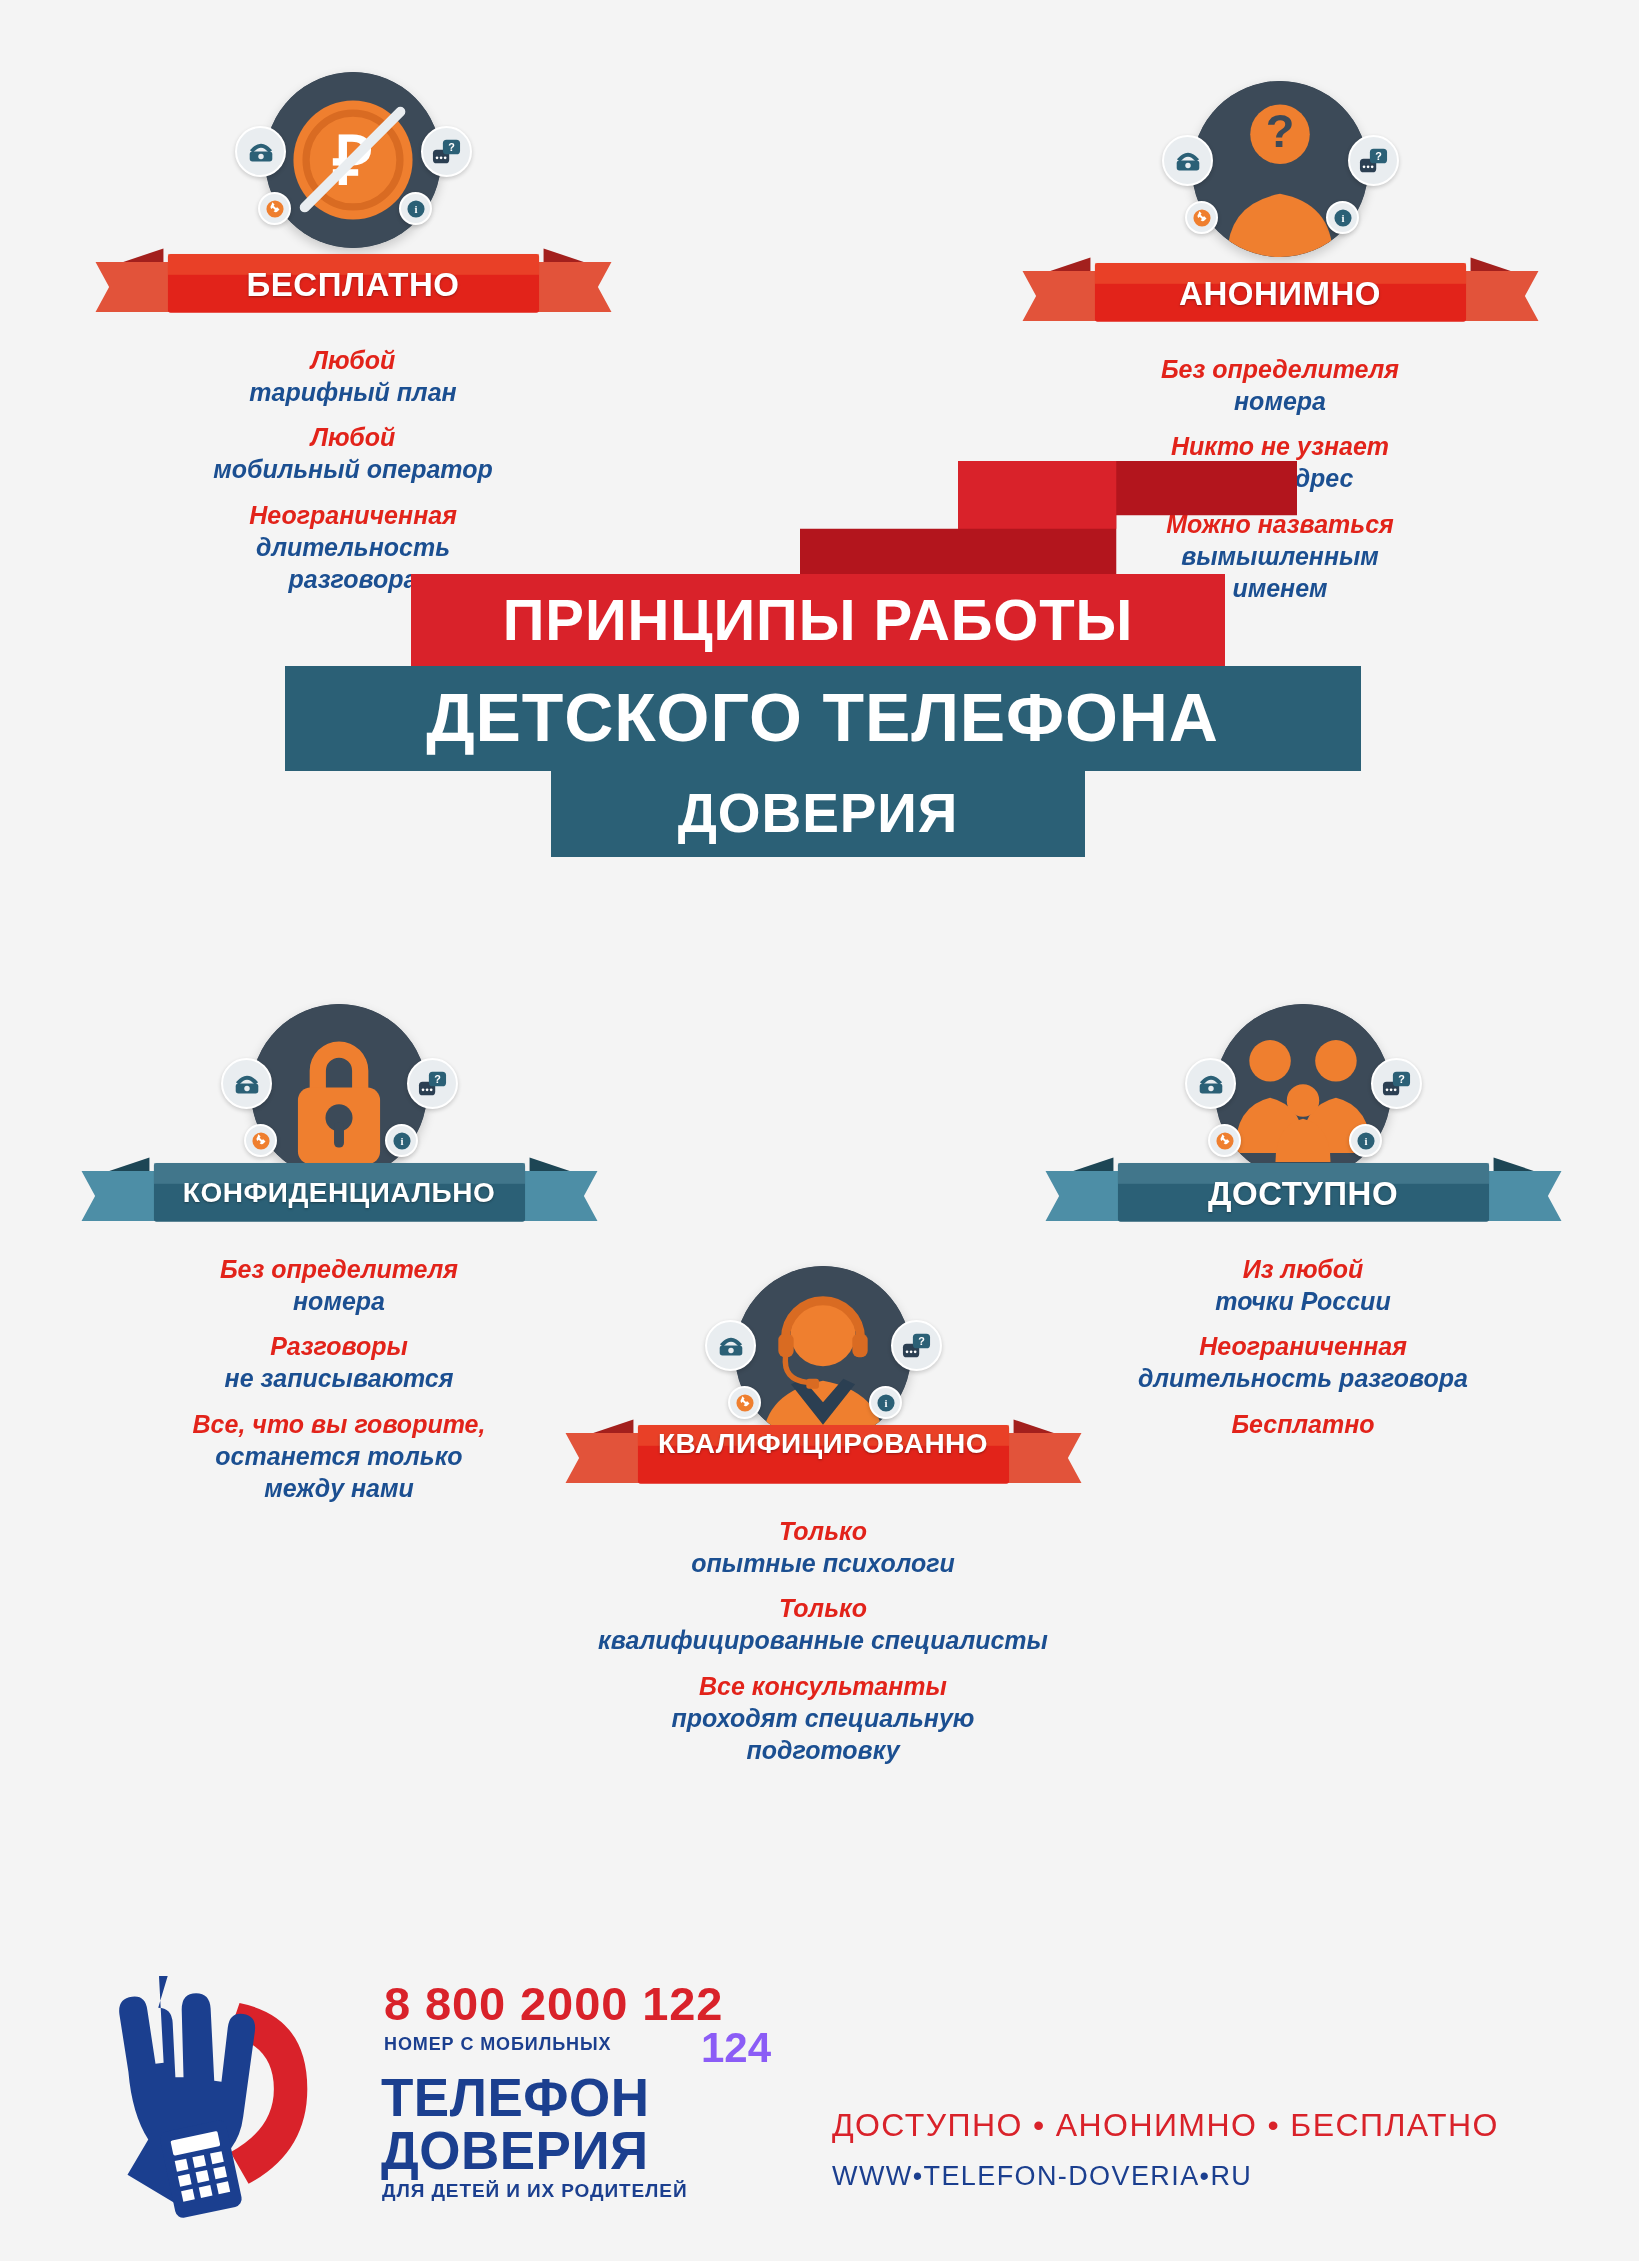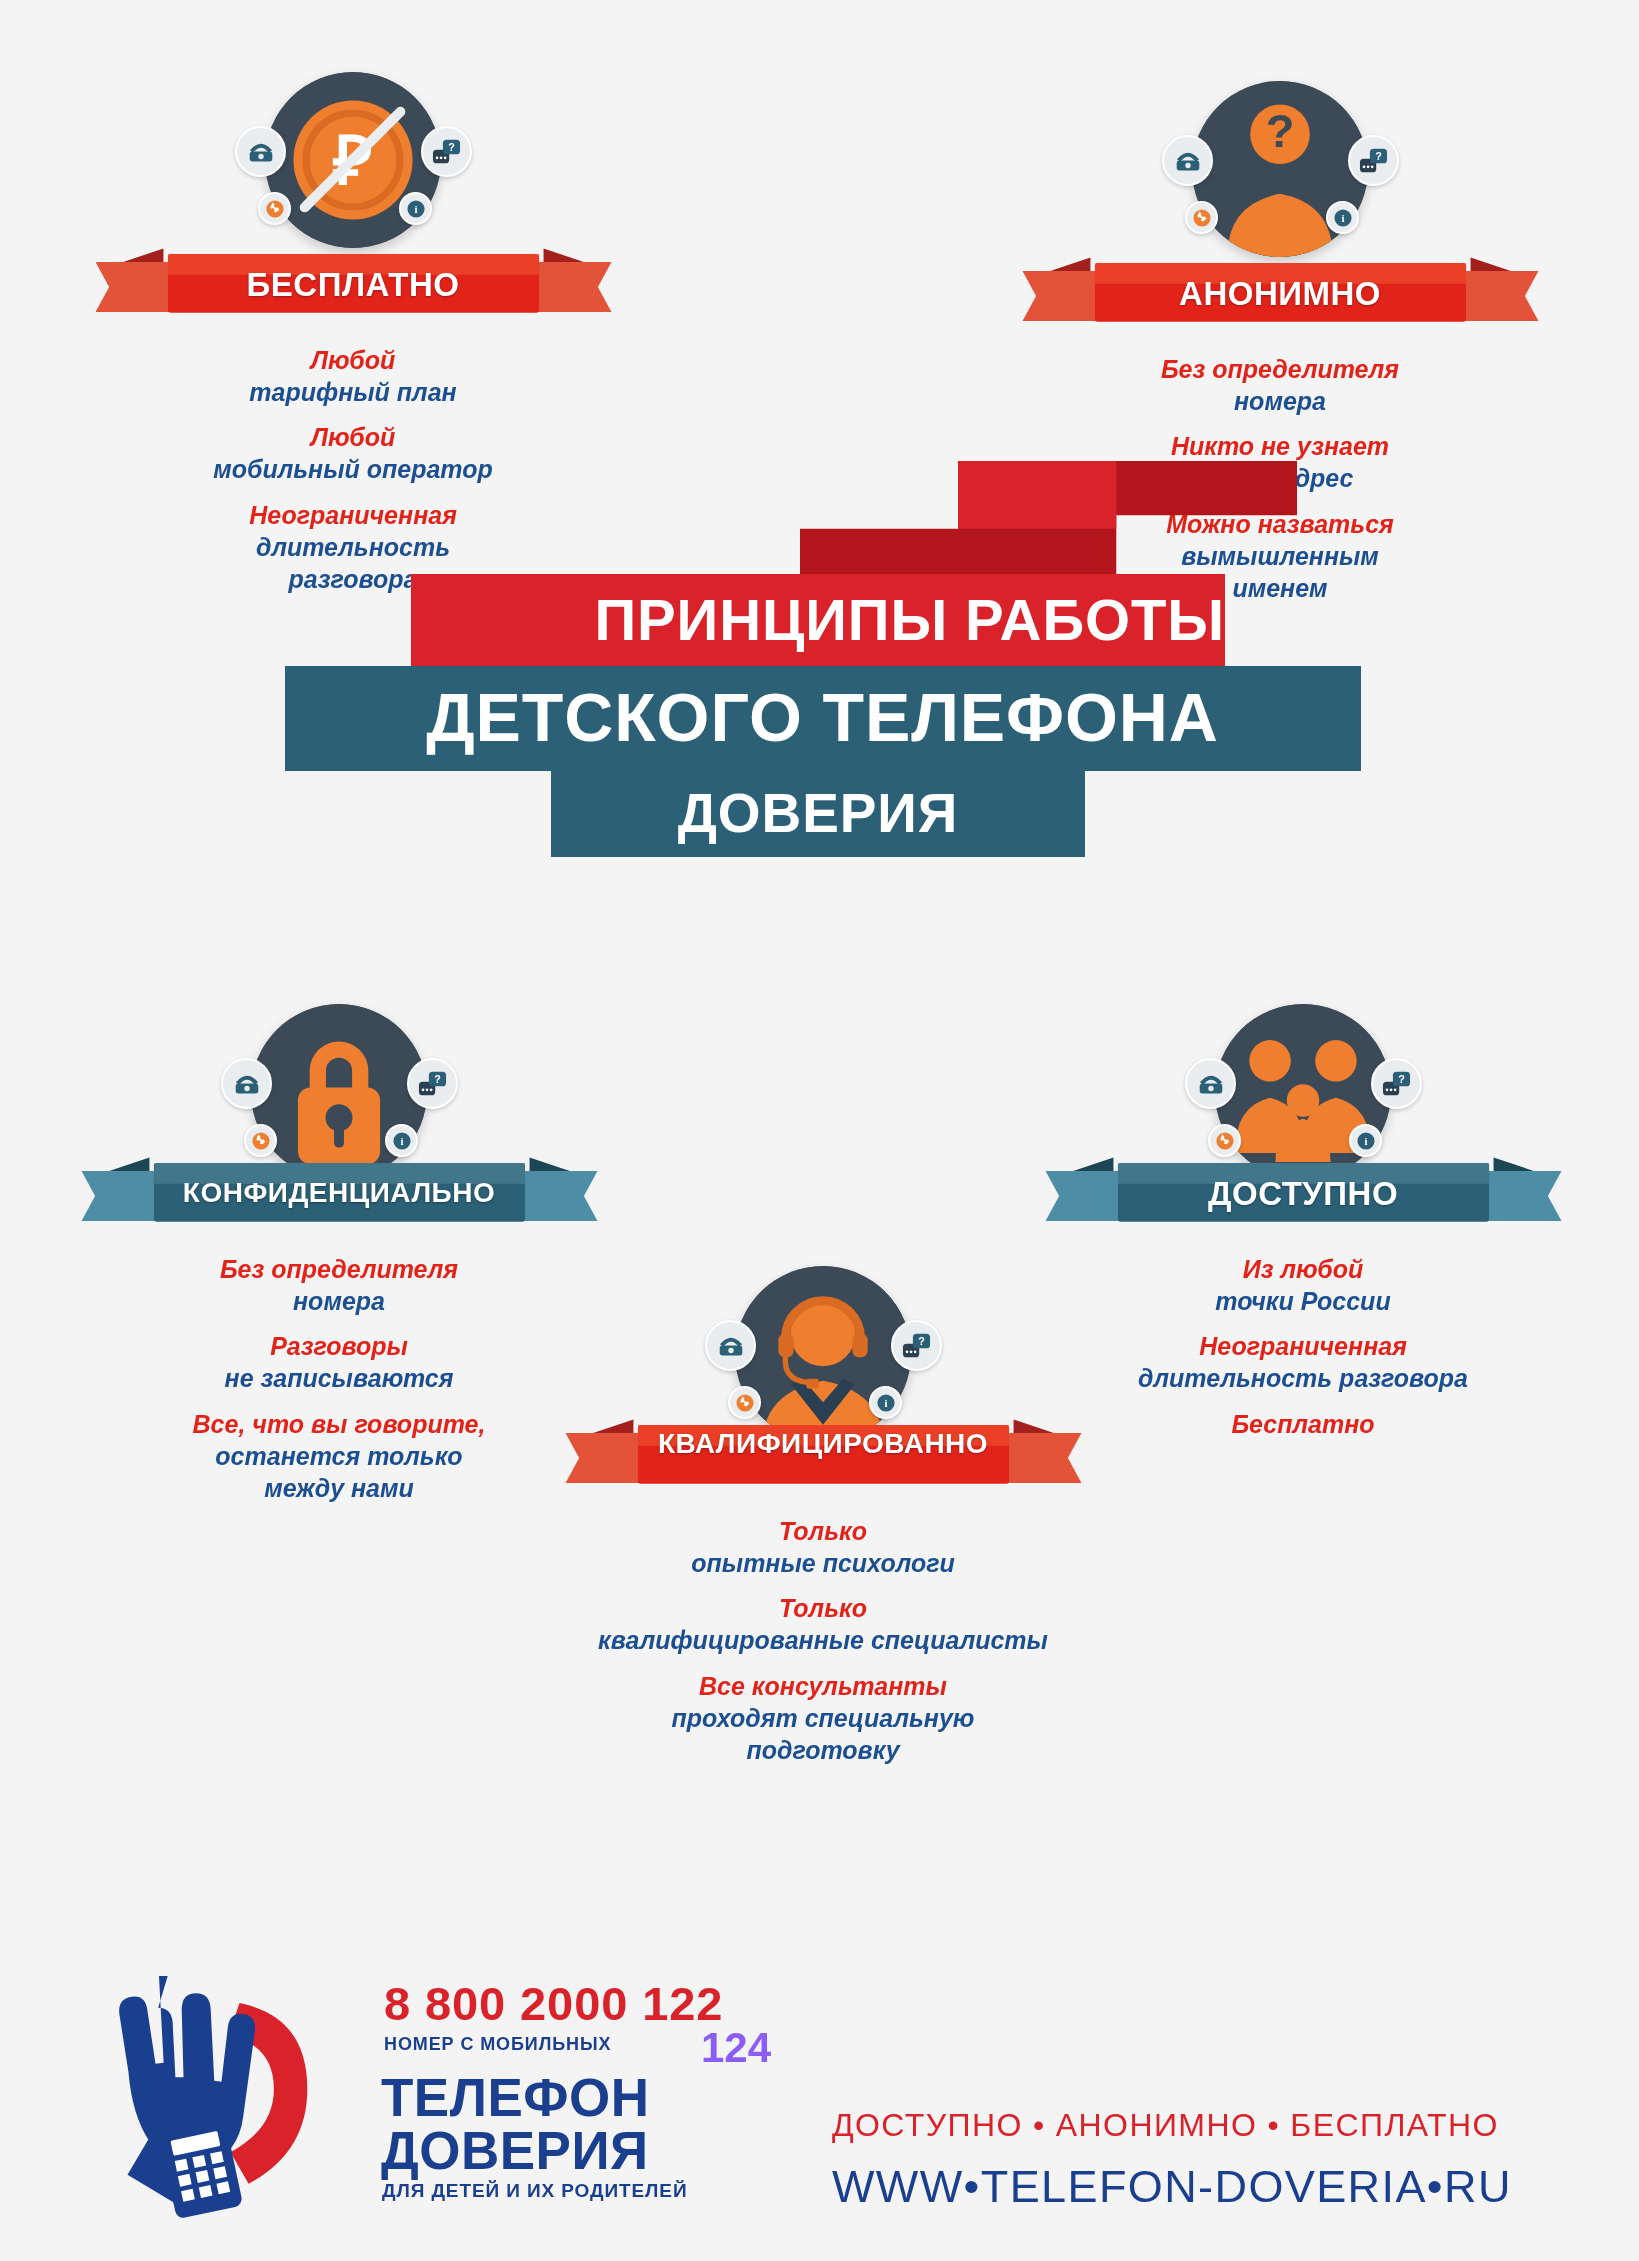--- a/index.html
+++ b/index.html
@@ -110,21 +110,20 @@
     text-align: center;
     white-space: nowrap;
   }
   .band1 {
     background: #d9222a;
     font-size: 58px;
     padding: 11.8px 0 13.6px 0;
     width: 814px;
     margin-left: 131px;
     letter-spacing: 0.9px;
-    text-align: right;
   }
   .band2 {
     background: #2b6076;
     font-size: 68px;
     padding: 11.8px 0 14.5px 0;
     width: 1076px;
     margin-left: 4.5px;
     letter-spacing: 0.9px;
   }
   .band3 {
@@ -176,21 +175,21 @@
   .brand-3 {
     position: absolute; left: 278px; top: 209px;
     font-size: 19px; font-weight: bold; color: #1b3f8f; letter-spacing: 0.9px;
   }
   .slogan {
     position: absolute; left: 832px; top: 181px;
     font-size: 32px; color: #d9222a; letter-spacing: 1.4px;
   }
   .site {
     position: absolute; left: 832px; top: 235px;
-    font-size: 45px; color: #1b3f8f; letter-spacing: 1.4px;
+    font-size: 27px; color: #1b3f8f; letter-spacing: 1.4px;
   }
 </style>
 </head>
 <body>
 
 <div class="poster">
 
   <div class="block" style="left:59px; top:72px; width:588px;">
     <div class="medallion" style="width:588px;height:226px;">
       <div class="med-circle" style="left:50%;top:0;">

